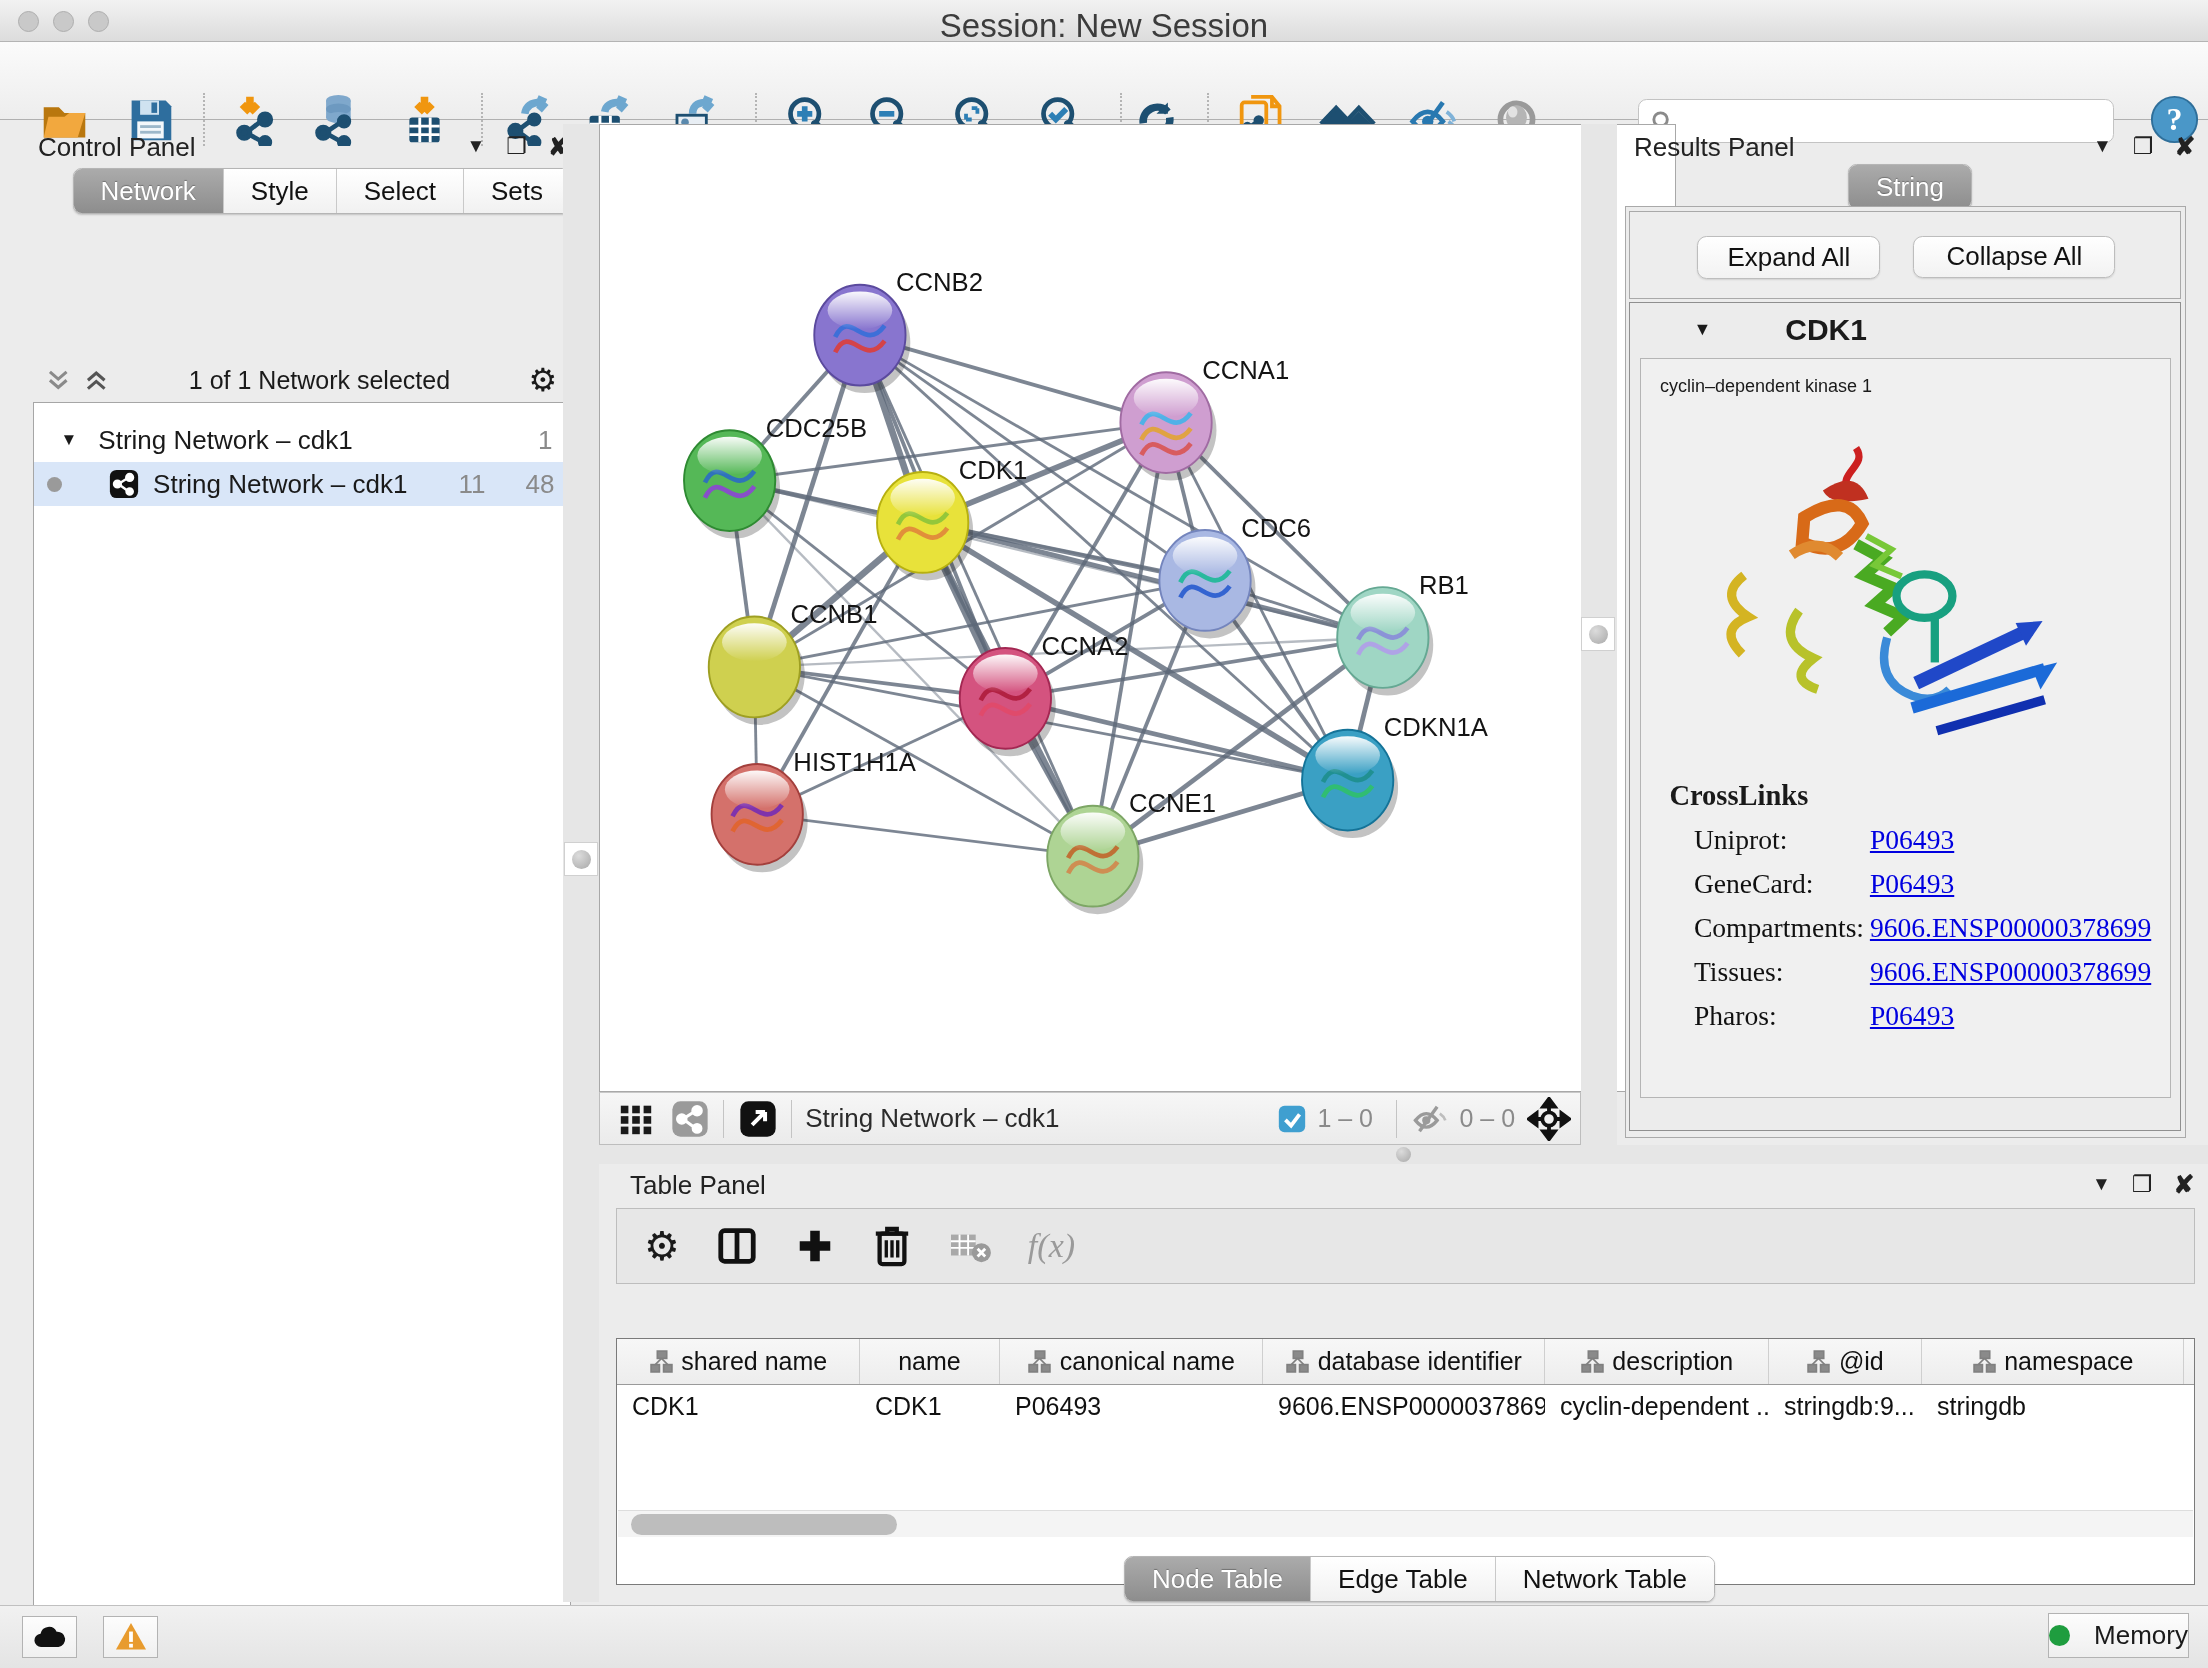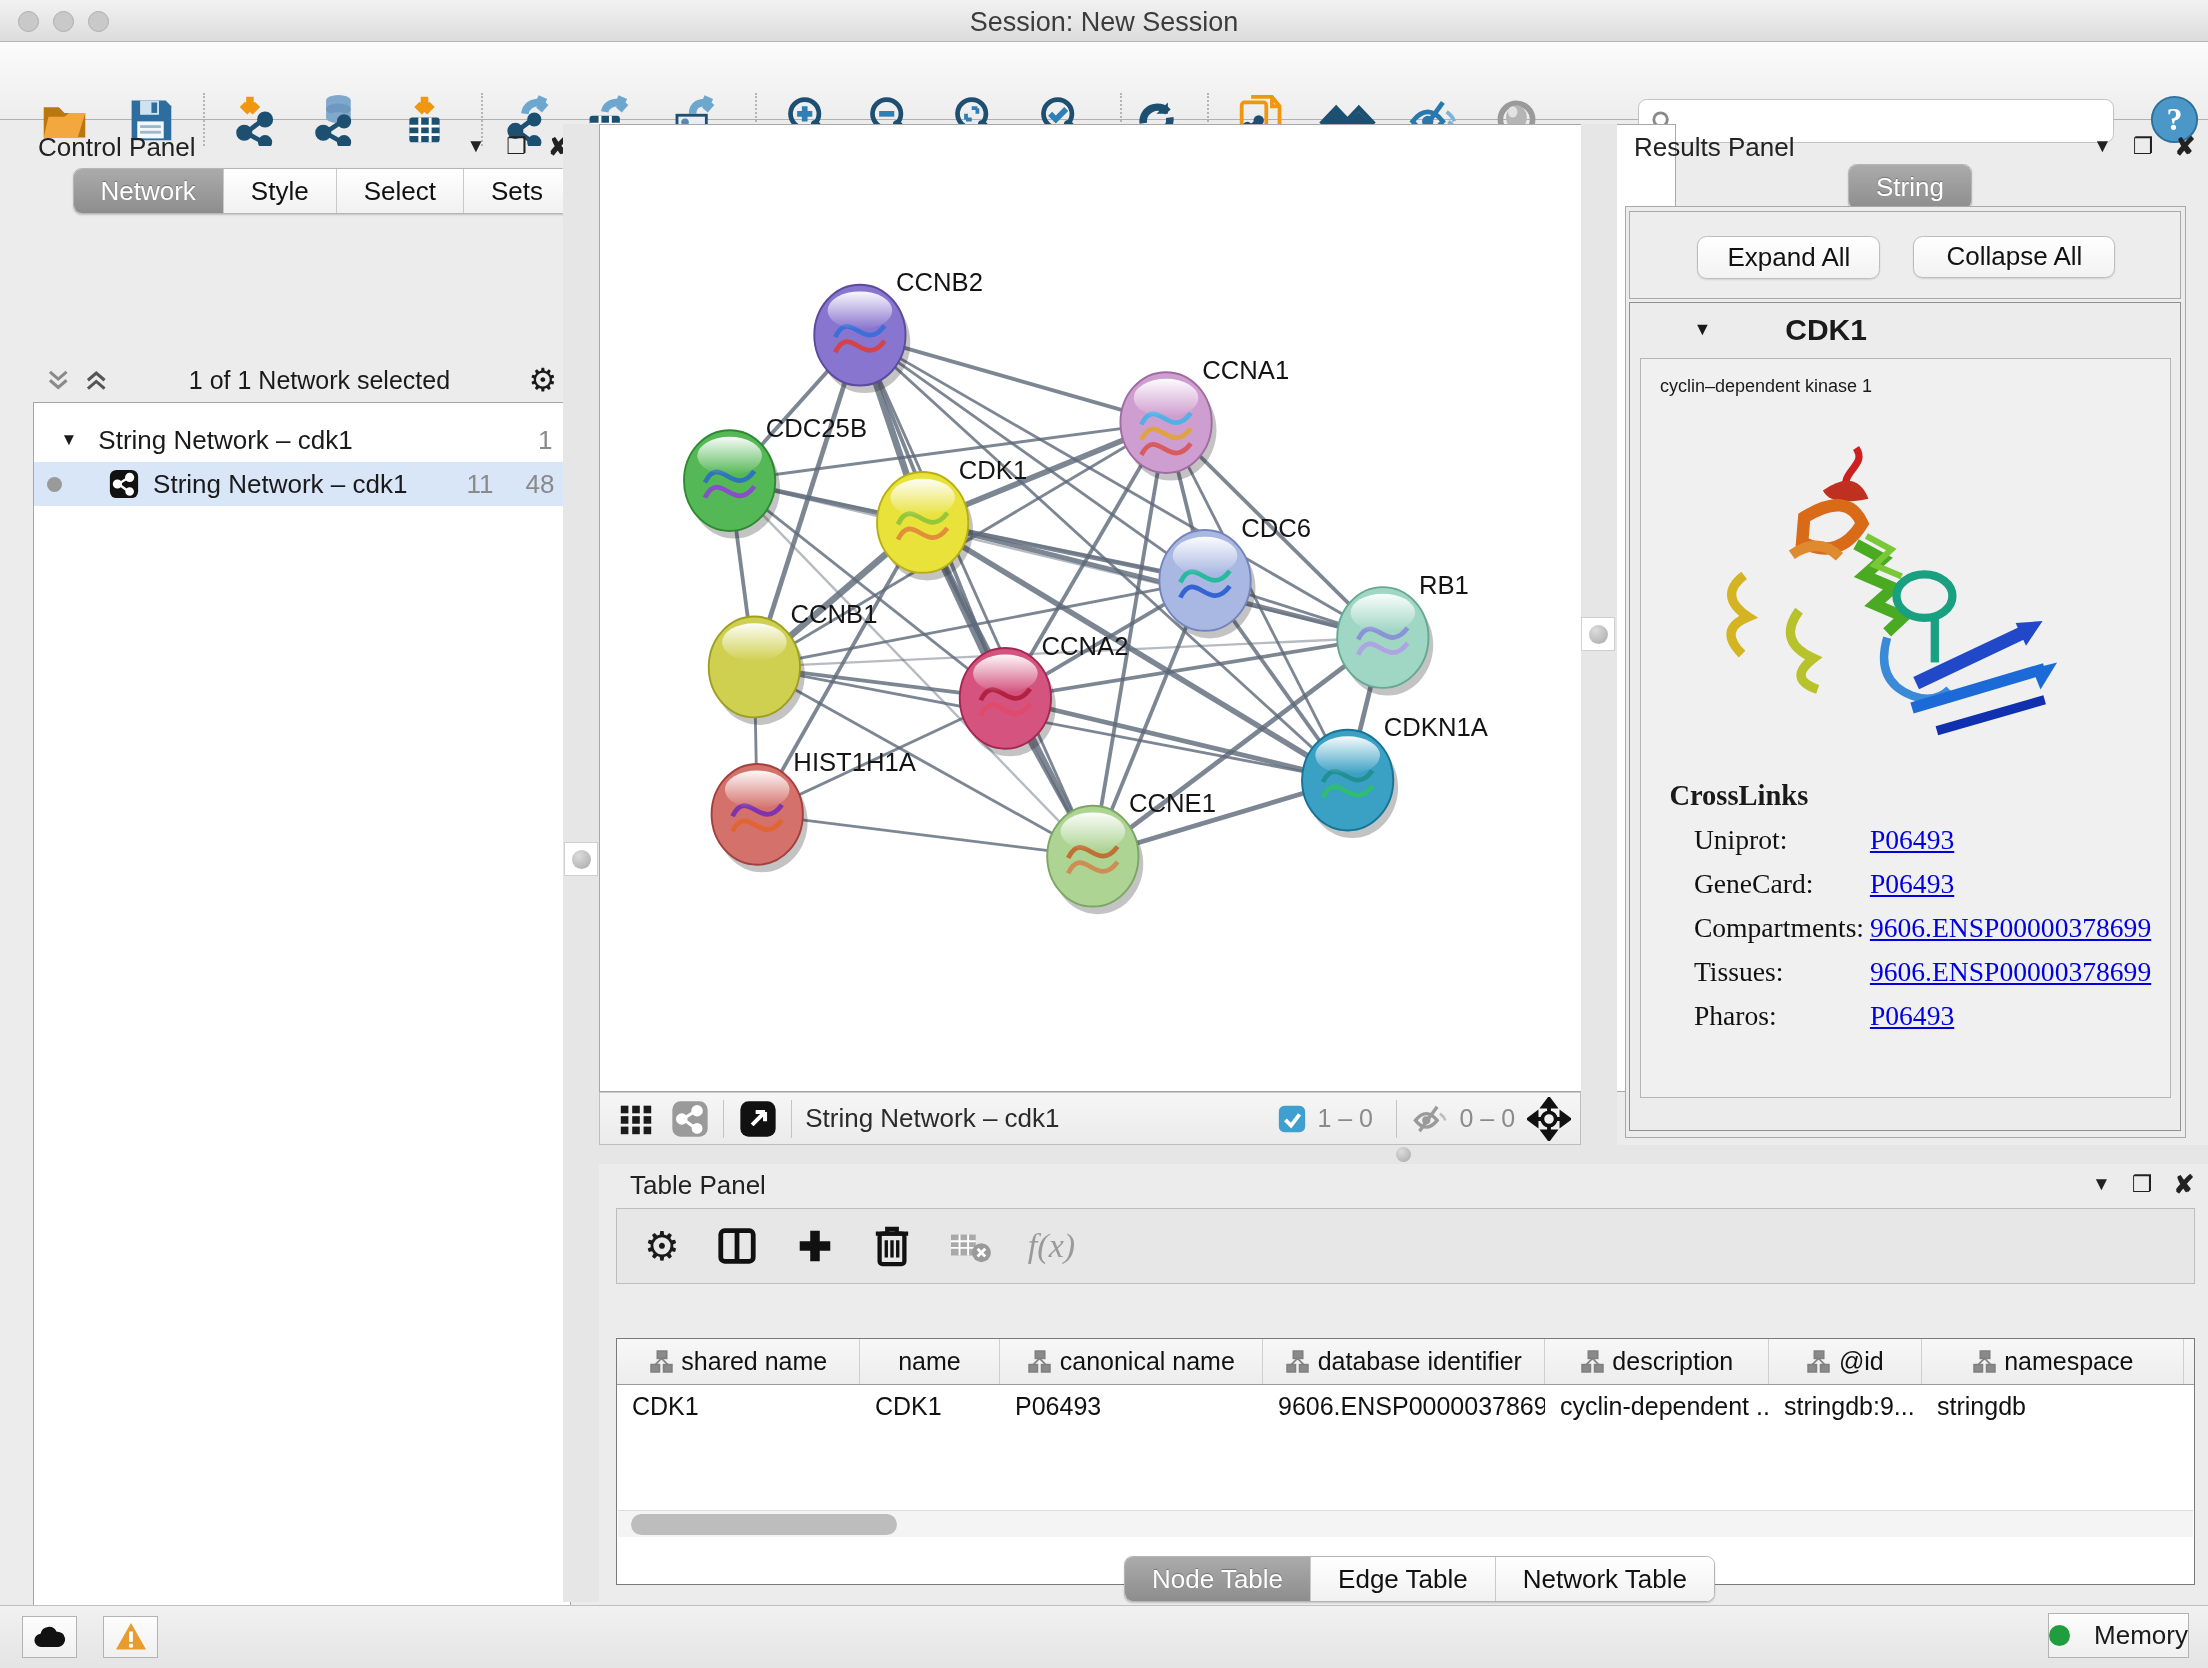--- a/index.html
+++ b/index.html
@@ -4,21 +4,21 @@
 <style>
   html,body{margin:0;padding:0;background:#d8d8d8;}
   *{box-sizing:border-box;}
   #root{position:relative;width:2208px;height:1668px;background:#ececec;overflow:hidden;
         font-family:"Liberation Sans",sans-serif;color:#1a1a1a;}
   .abs{position:absolute;}
   
   .titlebar{left:0;top:0;width:2208px;height:42px;background:linear-gradient(#f2f2f2,#dcdcdc);
             border-bottom:1px solid #b4b4b4;}
   .tl{width:21px;height:21px;border-radius:50%;background:#c9c9c9;border:1px solid #aeaeae;top:10.5px;}
-  .title-text{width:2208px;text-align:center;top:6.7px;font-size:27px;color:#3c3c3c;}
+  .title-text{width:2208px;text-align:center;top:6.7px;font-size:33px;color:#3c3c3c;}
   
   .toolbar{left:0;top:42px;width:2208px;height:78px;background:linear-gradient(#fbfbfb,#ededed);
            border-bottom:1px solid #b0b0b0;}
   .tbtn{top:49px;width:57px;height:57px;display:flex;align-items:center;justify-content:center;}
   .tsep{top:51px;width:0;height:53px;border-left:2.9px dotted #b5b5b5;}
   .searchbox{left:1638px;top:57px;width:476px;height:44px;background:#fff;border:1px solid #c3c3c3;
              border-radius:8.6px;display:flex;align-items:center;padding:0 11.4px;}
   .searchbox input{border:none;outline:none;font-size:23px;flex:1;margin-left:9.5px;
                    font-family:"Liberation Sans",sans-serif;background:transparent;}
   
@@ -305,21 +305,21 @@
           <rect x="2" y="2" width="30" height="30" rx="7" fill="#111"></rect>
           <g stroke="#fff" stroke-width="2.6" fill="#fff">
             <path d="M11 17l11-7M11 17l11 8" fill="none"></path>
             <circle cx="10" cy="17" r="3.6"></circle>
               <circle cx="23" cy="10" r="3.6"></circle>
               <circle cx="23" cy="25" r="3.3"></circle>
           </g>
         </svg>
         <span style="margin-left:13.3px">String Network – cdk1</span>
         <span class="num" style="margin-left:auto">11</span>
-        <span class="num" style="margin-left:32px;margin-right:15px">48</span>
+        <span class="num" style="margin-left:40px;margin-right:15px">48</span>
       </div>
     </div>
   </div>
 
   <div class="abs gutter" style="left:563px;top:124px;width:36px;height:1478px">
     <div class="knob abs" style="left:1px;top:718px">
         <i></i>
       </div>
   </div>
 

